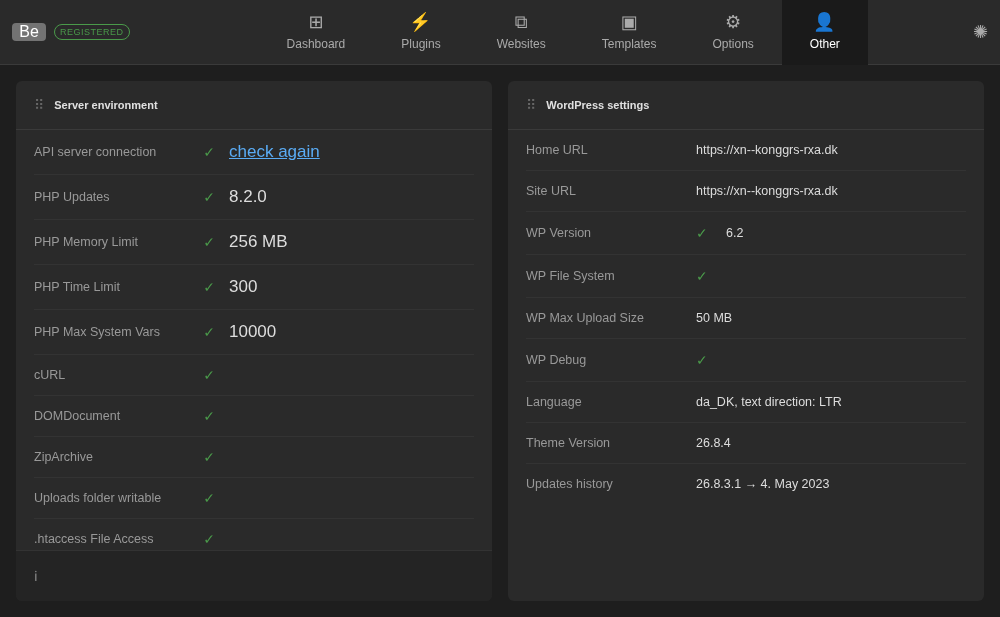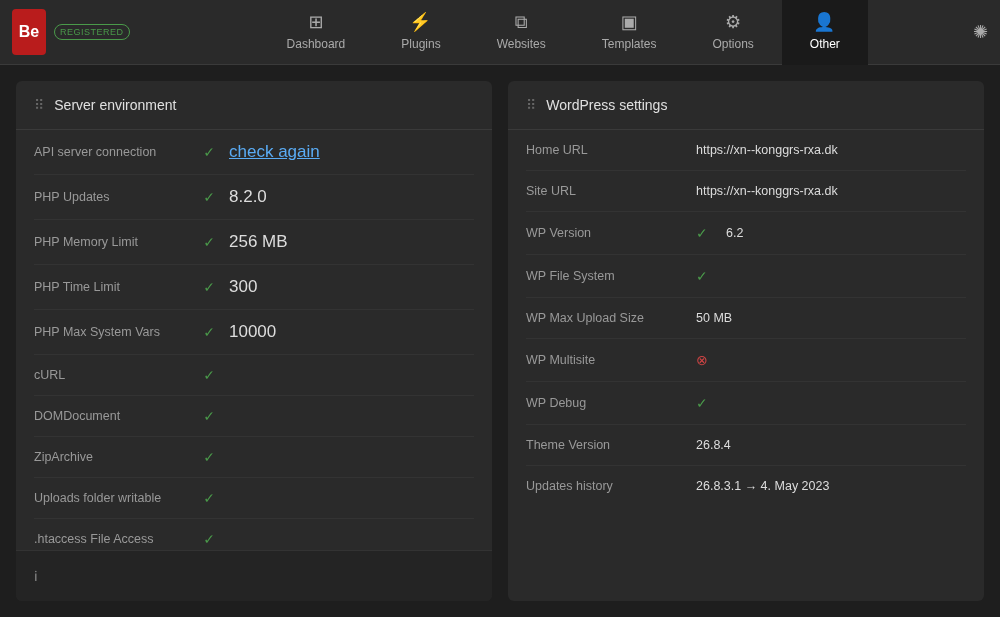--- a/index.html
+++ b/index.html
@@ -22,26 +22,26 @@
       padding: 0 12px;
       border-bottom: 1px solid #3a3a3a;
     }
     .nav-logo {
       display: flex;
       align-items: center;
       gap: 8px;
       margin-right: 24px;
     }
     .logo-box {
-      background: #b91c1c;
+      background: #737373;
       color: #fff;
-      font-weight: 700;
+      font-weight: 400;
       font-size: 16px;
       width: 34px;
-      height: 46px;
+      height: 18px;
       display: flex; align-items: center; justify-content: center;
       border-radius: 4px;
     }
     .registered-badge {
       border: 1px solid #4a9a4a;
       color: #4a9a4a;
       font-size: 9px;
       padding: 2px 5px;
       border-radius: 8px;
       letter-spacing: 0.5px;
@@ -106,22 +106,22 @@
       gap: 10px;
       padding: 16px 18px;
       border-bottom: 1px solid #3a3a3a;
     }
     .drag-handle {
       color: #666;
       font-size: 14px;
     }
     .panel-title {
       color: #e0e0e0;
-      font-size: 14px;
-      font-weight: 400;
+      font-size: 11px;
+      font-weight: 700;
     }
 
     .panel-body {
       flex: 1;
       overflow-y: auto;
       padding: 0 18px;
     }
 
     
     .info-row {
@@ -343,32 +343,31 @@
         <span class="wp-label">WP File System</span>
         <span class="wp-icon">✓</span>
         <span class="wp-value"></span>
       </div>
 
       <div class="wp-row">
         <span class="wp-label">WP Max Upload Size</span>
         <span class="wp-value">50 MB</span>
       </div>
 
-      <div class="wp-row">
-        <span class="wp-label">WP Multisite</span>
-        <span class="wp-icon error">⊗</span>
-        <span class="wp-value"></span>
-      </div>
 
       <div class="wp-row">
         <span class="wp-label">WP Debug</span>
         <span class="wp-icon">✓</span>
         <span class="wp-value"></span>
       </div>
 
+      <div class="wp-row">
+        <span class="wp-label">Language</span>
+        <span class="wp-value">da_DK, text direction: LTR</span>
+      </div>
 
       <div class="wp-row">
         <span class="wp-label">Theme Version</span>
         <span class="wp-value">26.8.4</span>
       </div>
 
       <div class="wp-row">
         <span class="wp-label">Updates history</span>
         <span class="wp-value">26.8.3.1  →  4. May 2023</span>
       </div>

